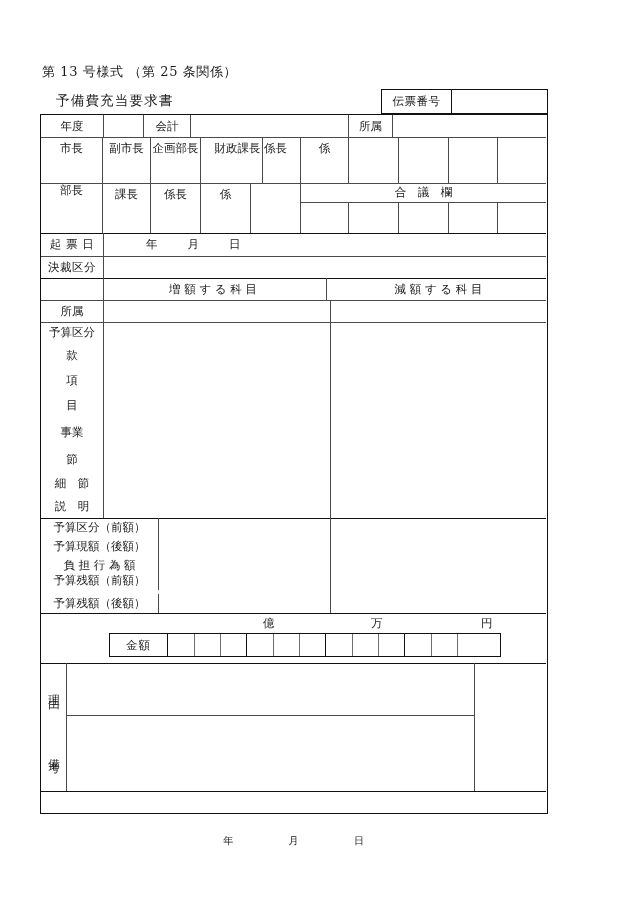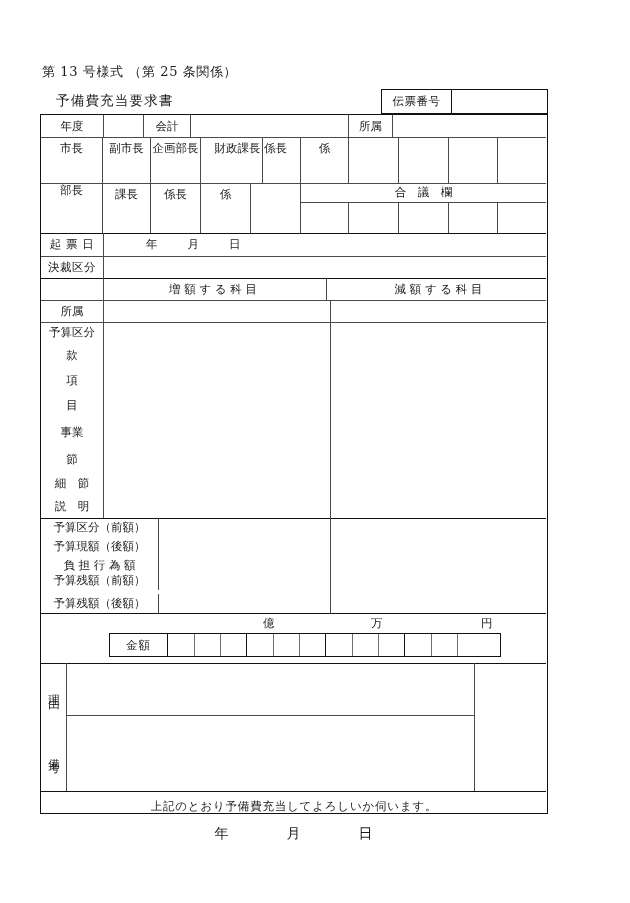--- a/index.html
+++ b/index.html
@@ -146,22 +146,23 @@
     position: absolute;
     width: 100%;
     text-align: center;
     font-size: 11.5px;
     letter-spacing: 0.8px;
   }
   .footer-line2 {
     position: absolute;
     width: 100%;
     text-align: center;
-    font-size: 14px;
+    font-size: 10px;
     letter-spacing: 1px;
+    margin-top: 9px;
   }
   .ymd-inline { letter-spacing: 1px; }
 </style>
 </head>
 <body>
 
 <div class="page">
 
   <div class="doc-heading">第 13 号様式 （第 25 条関係）</div>
   <div class="form-title">予備費充当要求書</div>
@@ -289,21 +290,20 @@
     <div class="cell" style="left:434px;top:548px;width:71px;height:52px;"></div>
     <div class="hline" style="left:26px;top:600px;width:408px;"></div>
 
     <div class="cell br" style="left:0;top:600px;width:26px;height:76px;">
       <span class="vert-label">備考</span>
     </div>
     <div class="cell br" style="left:26px;top:600px;width:408px;height:76px;"></div>
     <div class="cell" style="left:434px;top:600px;width:71px;height:76px;"></div>
     <div class="hline hline-thick" style="left:0;top:676px;width:505px;"></div>
 
-    <div class="footer-line1" style="top:684px;">上記のとおり予備費充当してよろしいか伺います。</div>
     <div class="footer-line2" style="top:710px;">
       <span class="ymd-inline">年</span>
       <span style="display:inline-block;width:46px;"></span>
       <span class="ymd-inline">月</span>
       <span style="display:inline-block;width:46px;"></span>
       <span class="ymd-inline">日</span>
     </div>
 
   </div>
 </div>

